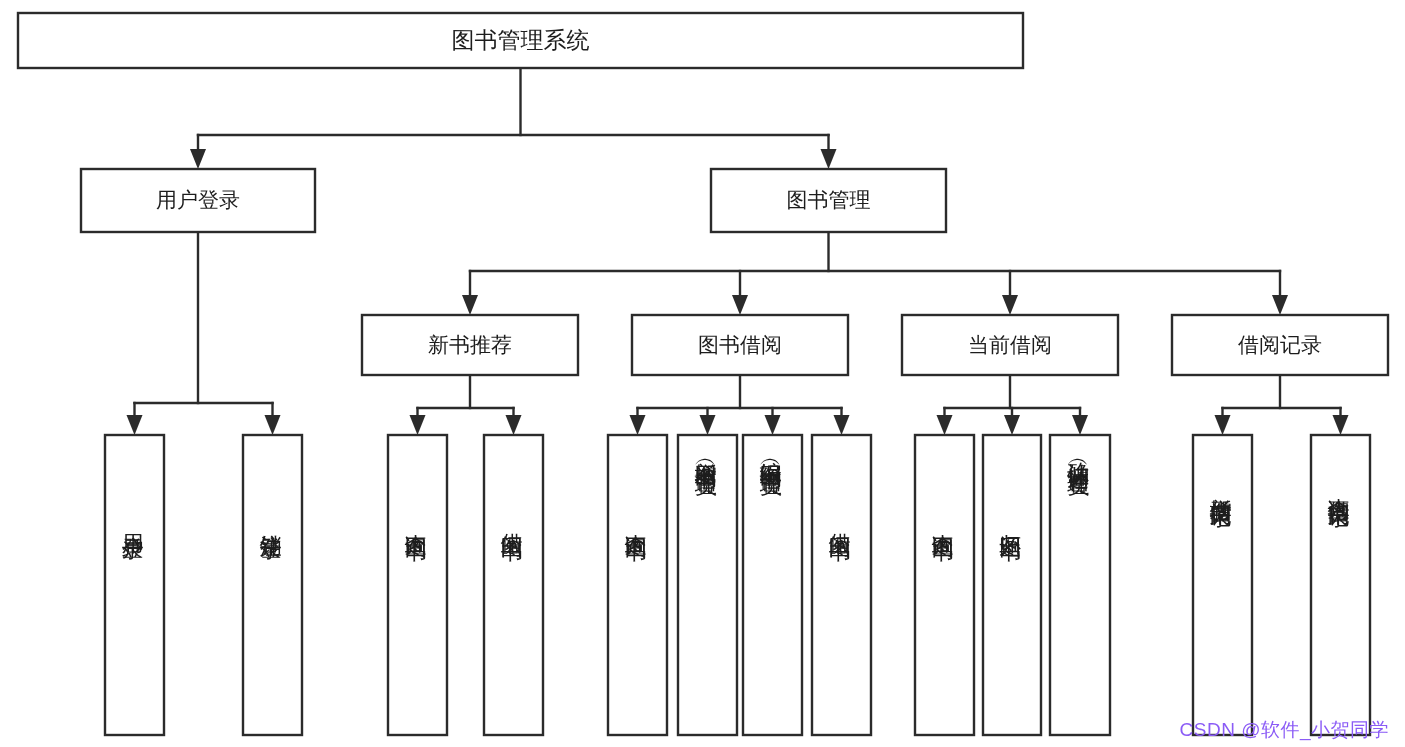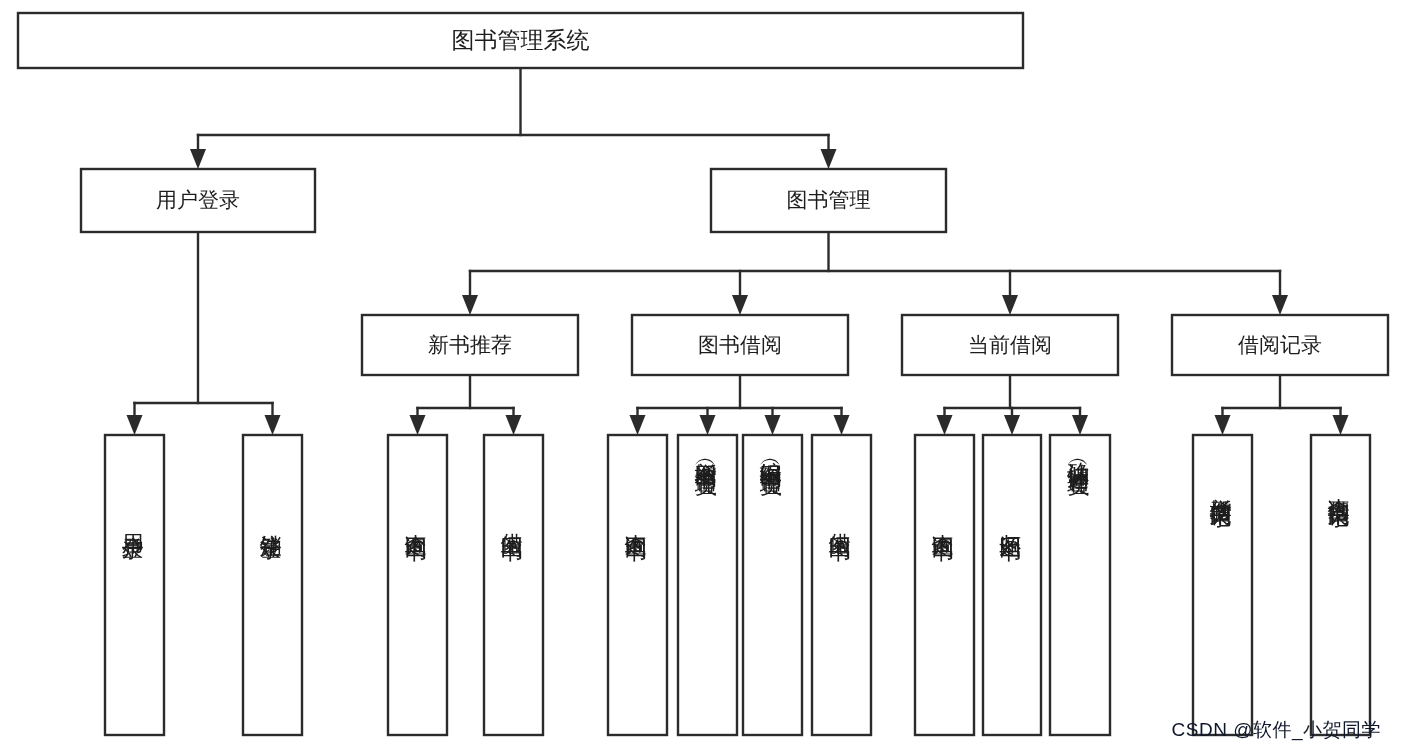--- a/index.html
+++ b/index.html
@@ -59,25 +59,25 @@
     font-size: 22px;
     line-height: 1.06;
     letter-spacing: 2px;
     color: #1d1d1d;
     white-space: nowrap;
     text-align: left;
     pointer-events: none;
   }
   .watermark {
     position: absolute;
-    right: 24px;
+    right: 16px;
     bottom: 4px;
     font-family: "Liberation Sans", "DejaVu Sans", sans-serif;
     font-size: 19px;
-    color: #0f172a;
+    color: #8b5cf6;
     letter-spacing: 0.5px;
     white-space: nowrap;
   }
 </style>
 </head>
 <body>
 
 <div id="diagram-root">
 
   <svg class="diagram-canvas" viewBox="0 0 1405 747" xmlns="http://www.w3.org/2000/svg">

